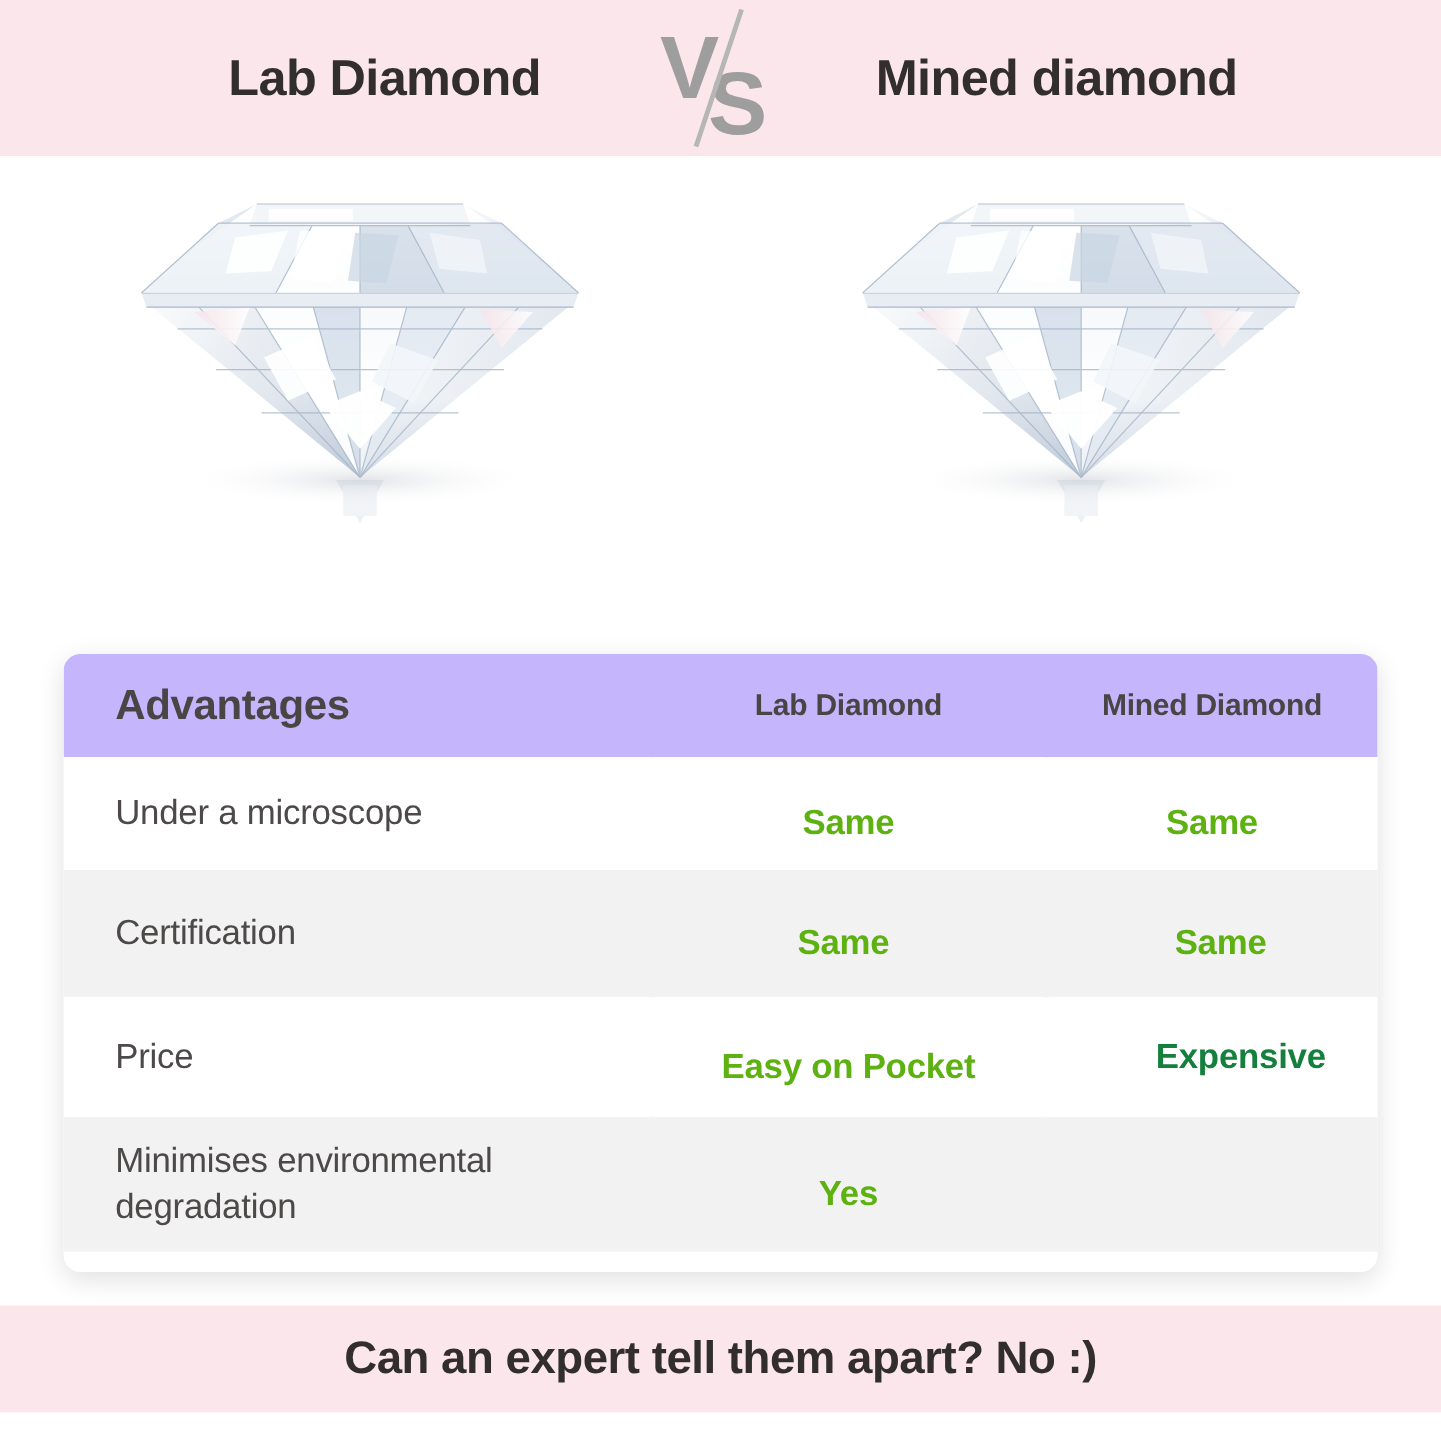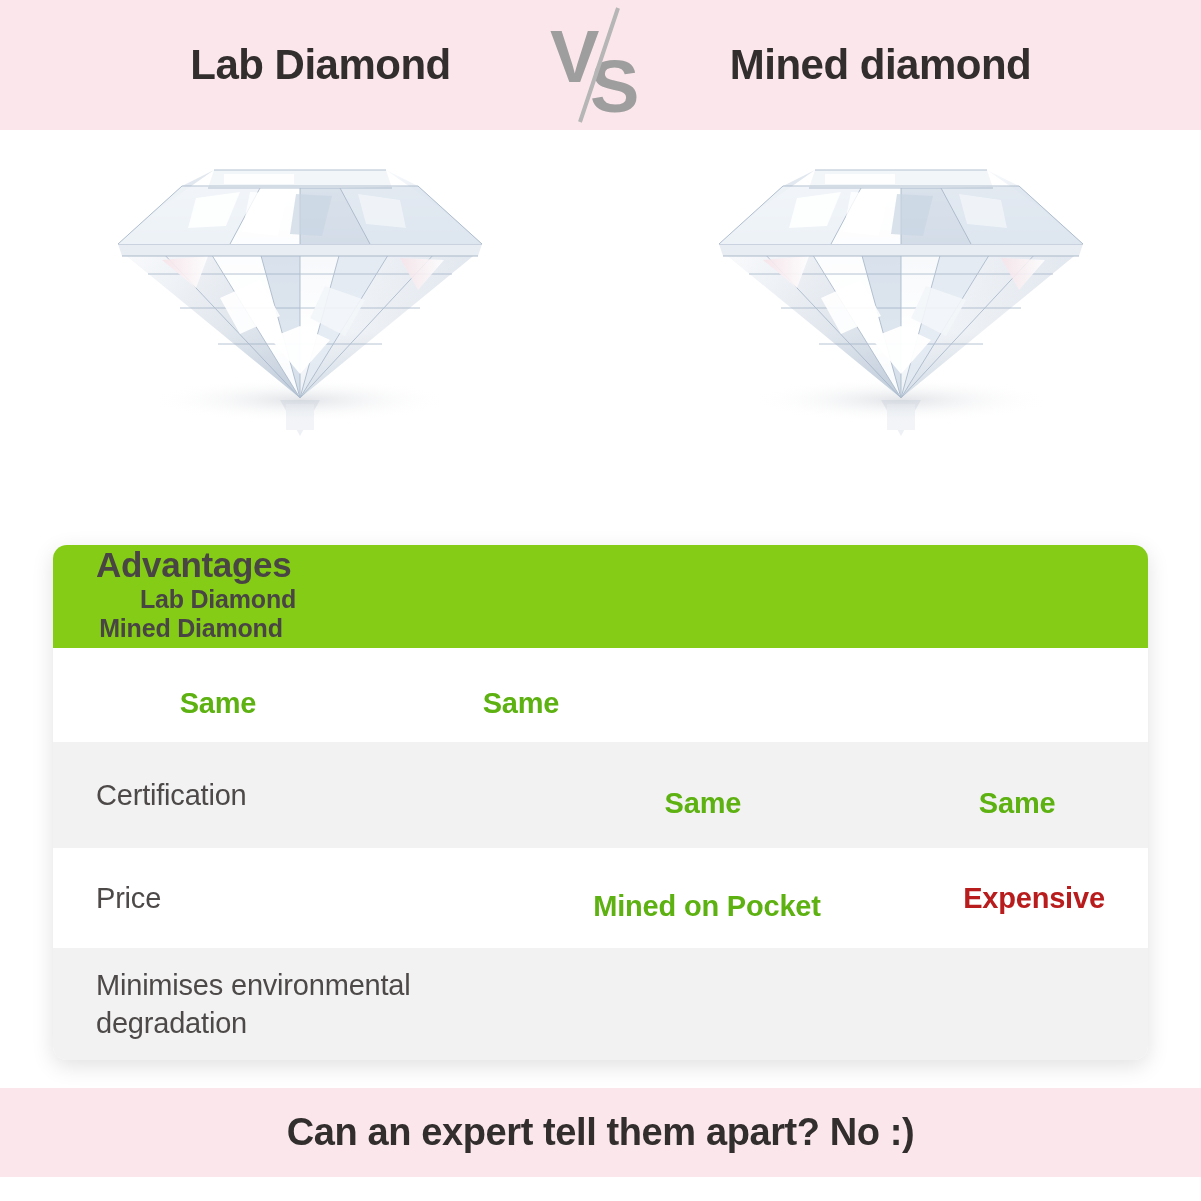--- a/index.html
+++ b/index.html
@@ -65,21 +65,21 @@
     overflow:hidden;
     background:#ffffff;
     box-shadow:0 6px 22px rgba(0,0,0,0.12);
   }
 
   .row {
     position:relative;
     display:flex;
     width:100%;
   }
-  .row.head   { height:103px; background:#84cc16;flex-direction:column; }
+  .row.head   { height:86px; background:#c4b5fd; }
   .row.r0     { height:94px;  background:#ffffff; }
   .row.r1     { height:106px; background:#f2f2f2;gap:27px; }
   .row.r2     { height:100px; background:#ffffff; }
   .row.r3     { height:112px; background:#f2f2f2; }
 
   .cell-label {
     width:489px;
     display:flex; align-items:center;
     padding-left:43px;
     padding-right:12px;
@@ -101,21 +101,21 @@
 
   .feature-text {
     font-size:29px; color:#4d4949; line-height:1.32;
     letter-spacing:-0.2px;
   }
   .value-text {
     font-size:29px; font-weight:bold; letter-spacing:-0.2px;
     white-space:nowrap;
   }
   .value-text.good { color:#5db111;margin-top:16px; }
-  .value-text.bad  { color:#b91c1c;margin-left:48px; }
+  .value-text.bad  { color:#15803d;margin-left:48px; }
 
   
   .vline {
     position:absolute;
     width:2px;
     background:#cfcfcf;
   }
   .vline.a { left:489px; top:25px; bottom:25px; }
   .vline.b { left:819px; top:25px; bottom:25px; }
 
@@ -344,20 +344,23 @@
       </div>
       <div class="cell-val">
         <span class="htxt">Lab Diamond</span>
       </div>
       <div class="cell-val second">
         <span class="htxt">Mined Diamond</span>
       </div>
     </div>
 
     <div class="row r0">
+      <div class="cell-label">
+        <span class="feature-text">Under a microscope</span>
+      </div>
       <div class="cell-val">
         <span class="value-text good">Same</span>
       </div>
       <div class="cell-val second">
         <span class="value-text good">Same</span>
       </div>
     </div>
 
     <div class="row r1">
       <div class="cell-label">
@@ -369,30 +372,33 @@
       <div class="cell-val second">
         <span class="value-text good">Same</span>
       </div>
     </div>
 
     <div class="row r2">
       <div class="cell-label">
         <span class="feature-text">Price</span>
       </div>
       <div class="cell-val">
-        <span class="value-text good">Mined on Pocket</span>
+        <span class="value-text good">Easy on Pocket</span>
       </div>
       <div class="cell-val second">
         <span class="value-text bad">Expensive</span>
       </div>
     </div>
 
     <div class="row r3">
       <div class="cell-label">
         <span class="feature-text">Minimises environmental degradation</span>
+      </div>
+      <div class="cell-val">
+        <span class="value-text good">Yes</span>
       </div>
     </div>
 
   </div>
 
   <div class="footer-band">
     <span class="footer-text">Can an expert tell them apart?</span>
     <span class="footer-text footer-answer">No :)</span>
   </div>
 

